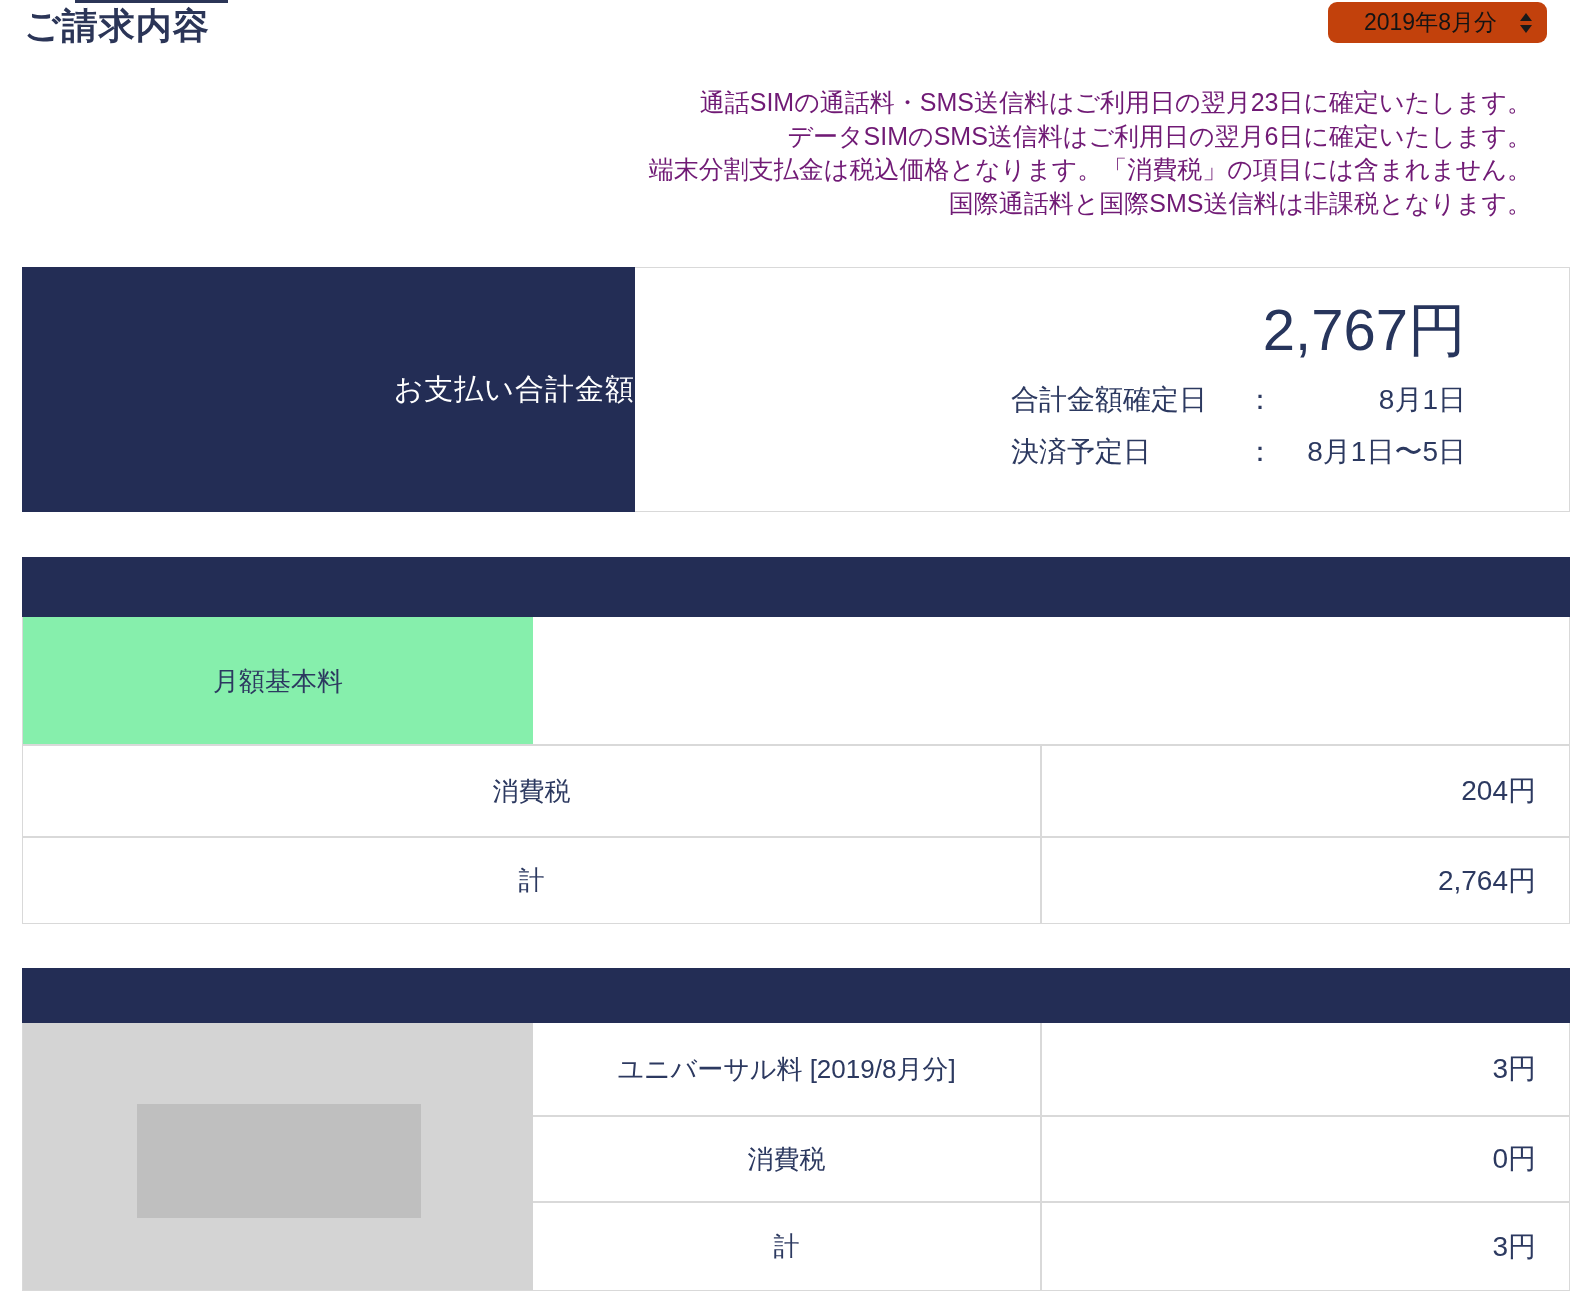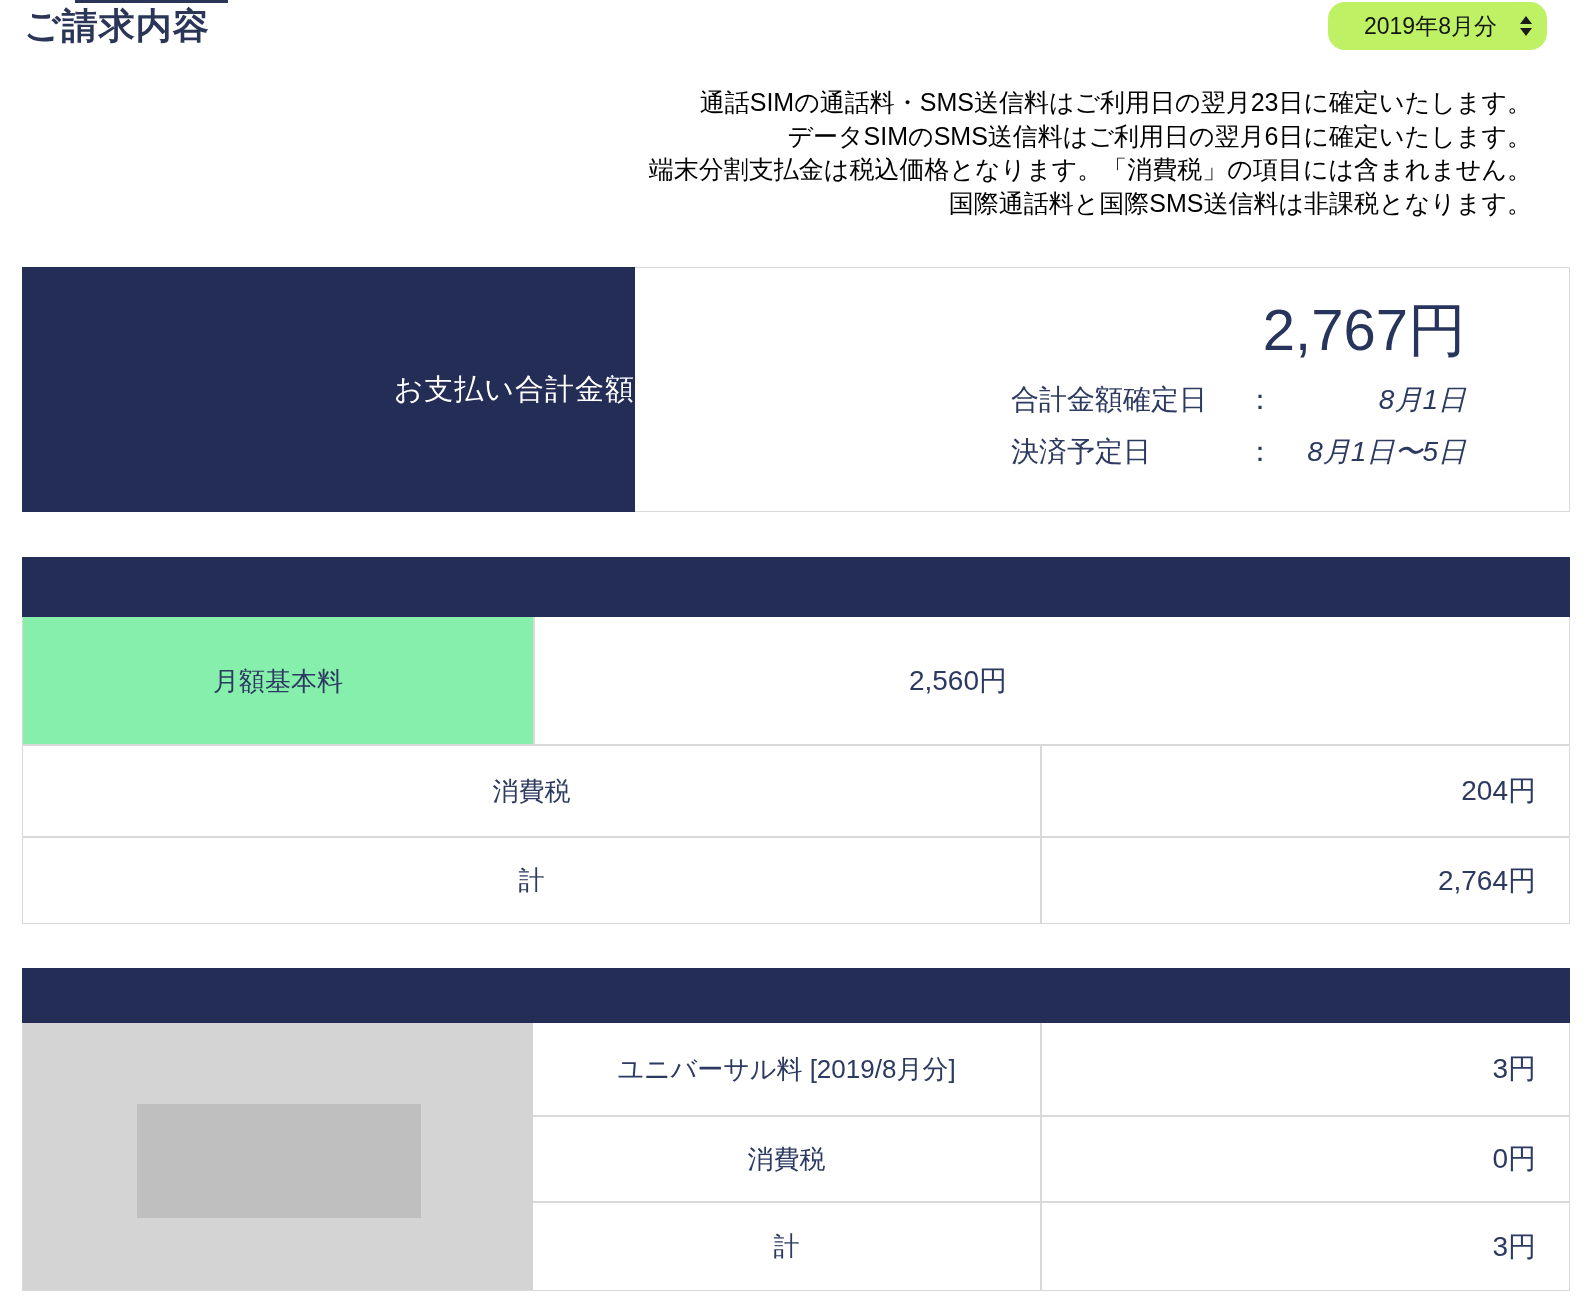--- a/index.html
+++ b/index.html
@@ -9,47 +9,47 @@
   }
 
   
   .top-fragment { position:absolute; left:75px; top:0; width:153px; height:3px; background:#2b3557; }
 
   
   .page-title { position:absolute; left:24px; top:0; margin:0; font-size:36px; font-weight:600;
     color:#2b3557; line-height:52px; letter-spacing:1px;text-align:center; }
 
   
-  .period-select { position:absolute; left:1328px; top:2px; width:219px; height:48px;
-    background:#bef264; border-radius:17px; display:flex; align-items:center; cursor:pointer; }
+  .period-select { position:absolute; left:1328px; top:2px; width:219px; height:41px;
+    background:#c2410c; border-radius:9px; display:flex; align-items:center; cursor:pointer; }
   .period-select .value { margin-left:36px; font-size:23px; color:#141414; }
   .select-arrows { position:absolute; right:15px; top:50%; transform:translateY(-50%);
     display:flex; flex-direction:column; align-items:center; gap:4px; }
   .tri-up { width:0; height:0; border-left:6px solid transparent; border-right:6px solid transparent;
     border-bottom:8px solid #1a1a1a; }
   .tri-down { width:0; height:0; border-left:6px solid transparent; border-right:6px solid transparent;
     border-top:8px solid #1a1a1a; }
 
   
   .notices { position:absolute; top:86px; right:60px; text-align:right;
-    color:#000000; font-size:25px; line-height:33.5px; font-weight:500; }
+    color:#701a75; font-size:25px; line-height:33.5px; font-weight:500; }
   .notices p { margin:0; }
 
   
   .summary { position:absolute; left:22px; top:267px; width:1548px; height:245px; display:flex; }
   .summary-label-cell { width:613px; background:#232d55; color:#ffffff; display:flex;
     align-items:center; justify-content:flex-end; font-size:29px; font-weight:500; letter-spacing:1px; }
   .summary-value-cell { flex:1; border:1px solid #d9d9d9; border-left:none; box-sizing:border-box;
     padding:28px 103px 0 0; display:flex; flex-direction:column; align-items:flex-end; background:#ffffff; }
   .total-amount { font-size:58px; font-weight:500; color:#27355c; line-height:68px; }
   .detail-rows { width:455px; margin-top:10px; }
   .detail-row { display:flex; align-items:center; height:52px; font-size:28px; color:#2c3960; }
   .detail-label { width:235px; text-align:left; }
   .detail-colon { width:22px; }
-  .detail-value { flex:1; text-align:right;font-style:italic; }
+  .detail-value { flex:1; text-align:right; }
 
   
   .bill-table { position:absolute; left:22px; width:1548px; }
   .t1 { top:557px; }
   .t2 { top:968px; }
   .table-header-bar { background:#232d55; }
   .t1 .table-header-bar { height:60px; }
   .t2 .table-header-bar { height:55px; }
   .tgrid { display:grid; border:1px solid #d9d9d9; border-top:none; box-sizing:border-box; background:#ffffff; }
   .t1 .tgrid { grid-template-columns:510px 507px 1fr; grid-template-rows:127px 92px 87px; }
@@ -111,21 +111,20 @@
       </div>
     </div>
   </div>
 
   <div class="bill-table t1">
     <div class="table-header-bar"></div>
     <div class="tgrid">
       <div class="cell gray item-cell">
         <span>月額基本料</span>
       </div>
-      <div class="cell amount">2,560円</div>
 
       <div class="cell merged12 bt">消費税</div>
       <div class="cell amount bt">204円</div>
 
       <div class="cell merged12 bt">計</div>
       <div class="cell amount bt">2,764円</div>
     </div>
   </div>
 
   <div class="bill-table t2">

